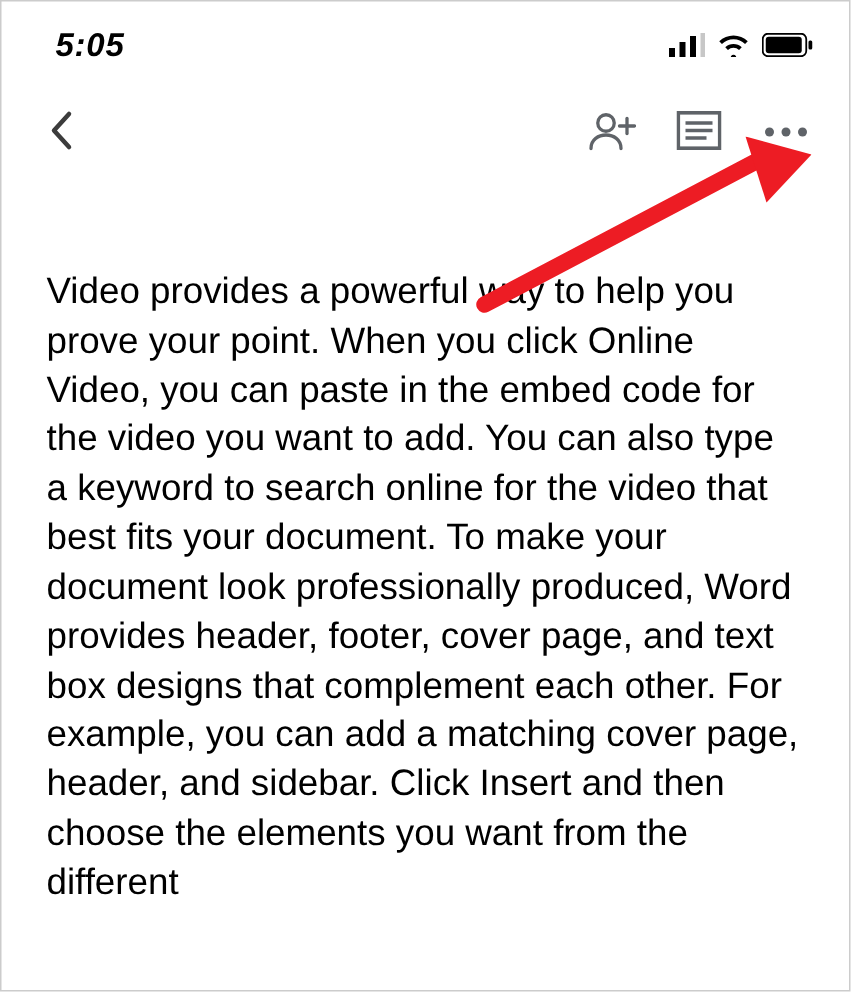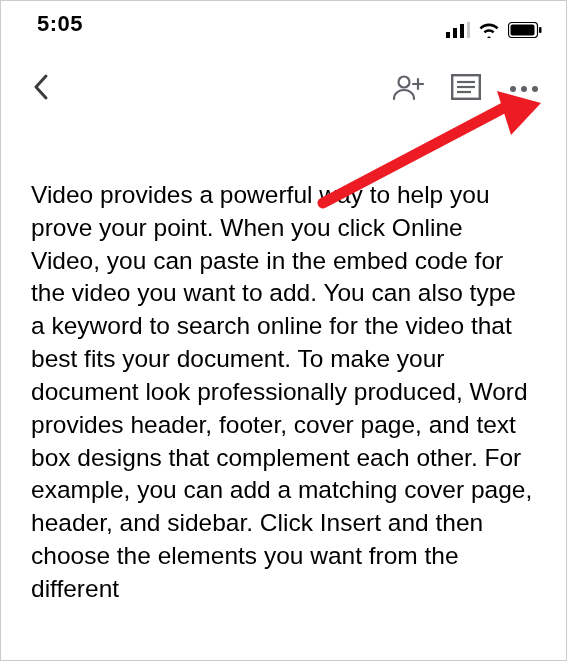--- a/index.html
+++ b/index.html
@@ -13,22 +13,24 @@
       background: #fff;
       font-family: -apple-system, BlinkMacSystemFont, "Segoe UI", Arial, sans-serif;
       position: relative;
       border: 1px solid #ccc;
       overflow: hidden;
     }
     
     .status-bar {
       display: flex;
       justify-content: space-between;
+      align-items: center;
       padding: 10px 24px 0 36px;
       height: 48px;
+      font-style: italic;
     }
     .status-time {
       font-size: 22px;
       font-weight: 700;
       letter-spacing: 0.5px;
     }
     .status-right {
       display: flex;
       align-items: center;
       gap: 8px;

